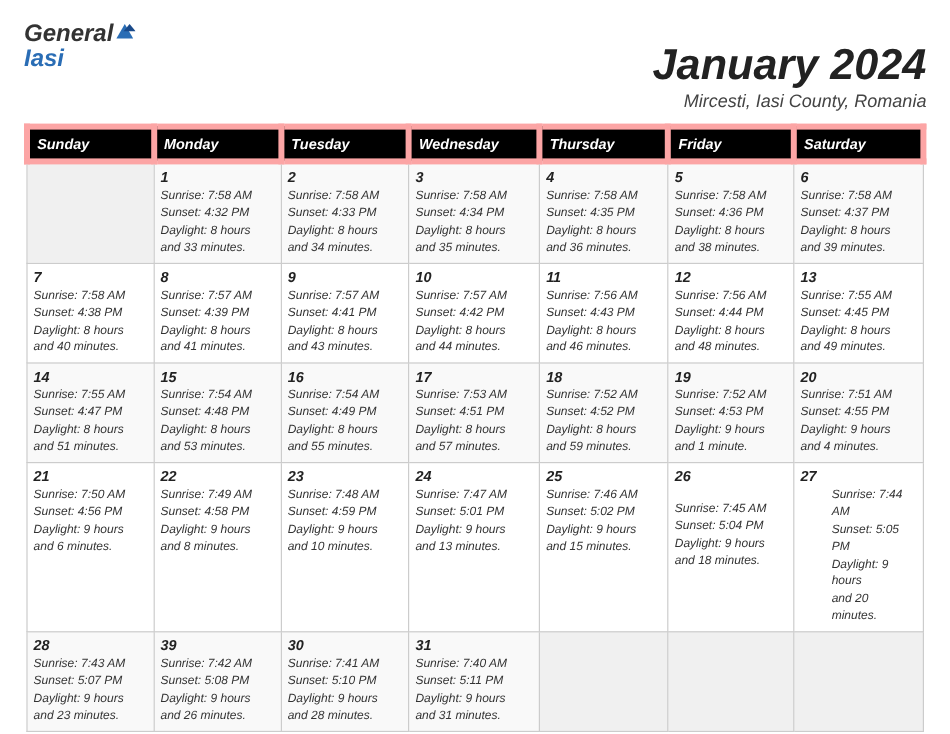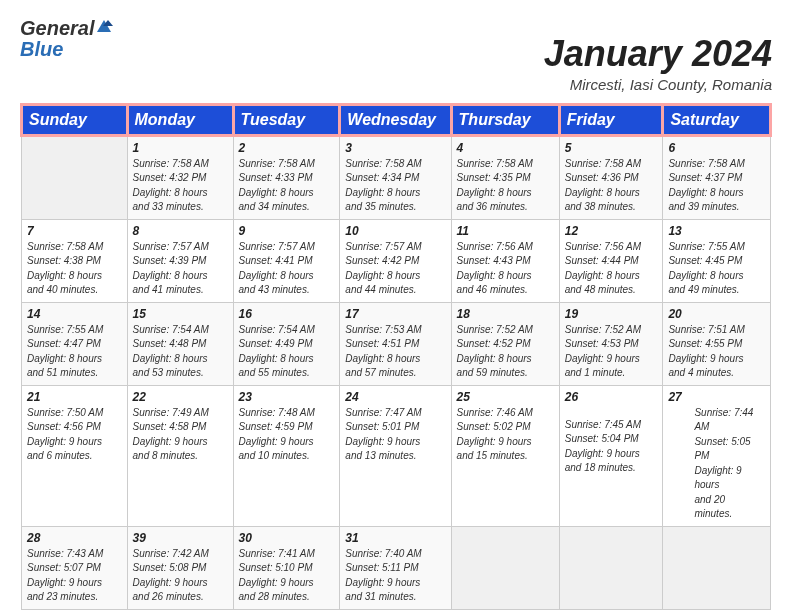--- a/index.html
+++ b/index.html
@@ -63,27 +63,27 @@
       font-size: 15px;
       color: #444;
       margin-top: 2px;
     }
     table {
       width: 100%;
       border-collapse: collapse;
       font-size: 10.5px;
     }
     thead tr th {
-      background: #1d4ed8;
+      background: #000000;
       color: #fff;
       text-align: left;
       padding: 5px 6px;
-      font-size: 16px;
-      font-weight: bold;
-      border: 3px solid #fca5a5;
+      font-size: 12px;
+      font-weight: bold;
+      border: 5px solid #fca5a5;
     }
     tbody tr td {
       border: 1px solid #ccc;
       vertical-align: top;
       padding: 4px 5px;
       width: 113px;
       min-height: 70px;
       background: #fff;
     }
     tbody tr:nth-child(odd) td {
@@ -114,21 +114,21 @@
 <div class="page">
   <div class="header">
     <div class="logo">
       <div class="logo-text">
         <span class="logo-general">General</span>
         <svg class="logo-icon" viewBox="0 0 18 18">
           <polygon points="9,2 16,14 2,14" fill="#2a6db5"></polygon>
           <polygon points="13,2 18,8 8,8" fill="#1a4a8a"></polygon>
         </svg>
       </div>
-      <span class="logo-blue">Blue</span>
+      <span class="logo-blue">Iasi</span>
     </div>
     <div class="title-block">
       <div class="cal-title">January 2024</div>
       <div class="cal-subtitle">Mircesti, Iasi County, Romania</div>
     </div>
   </div>
 
   <table>
     <thead>
       <tr>

